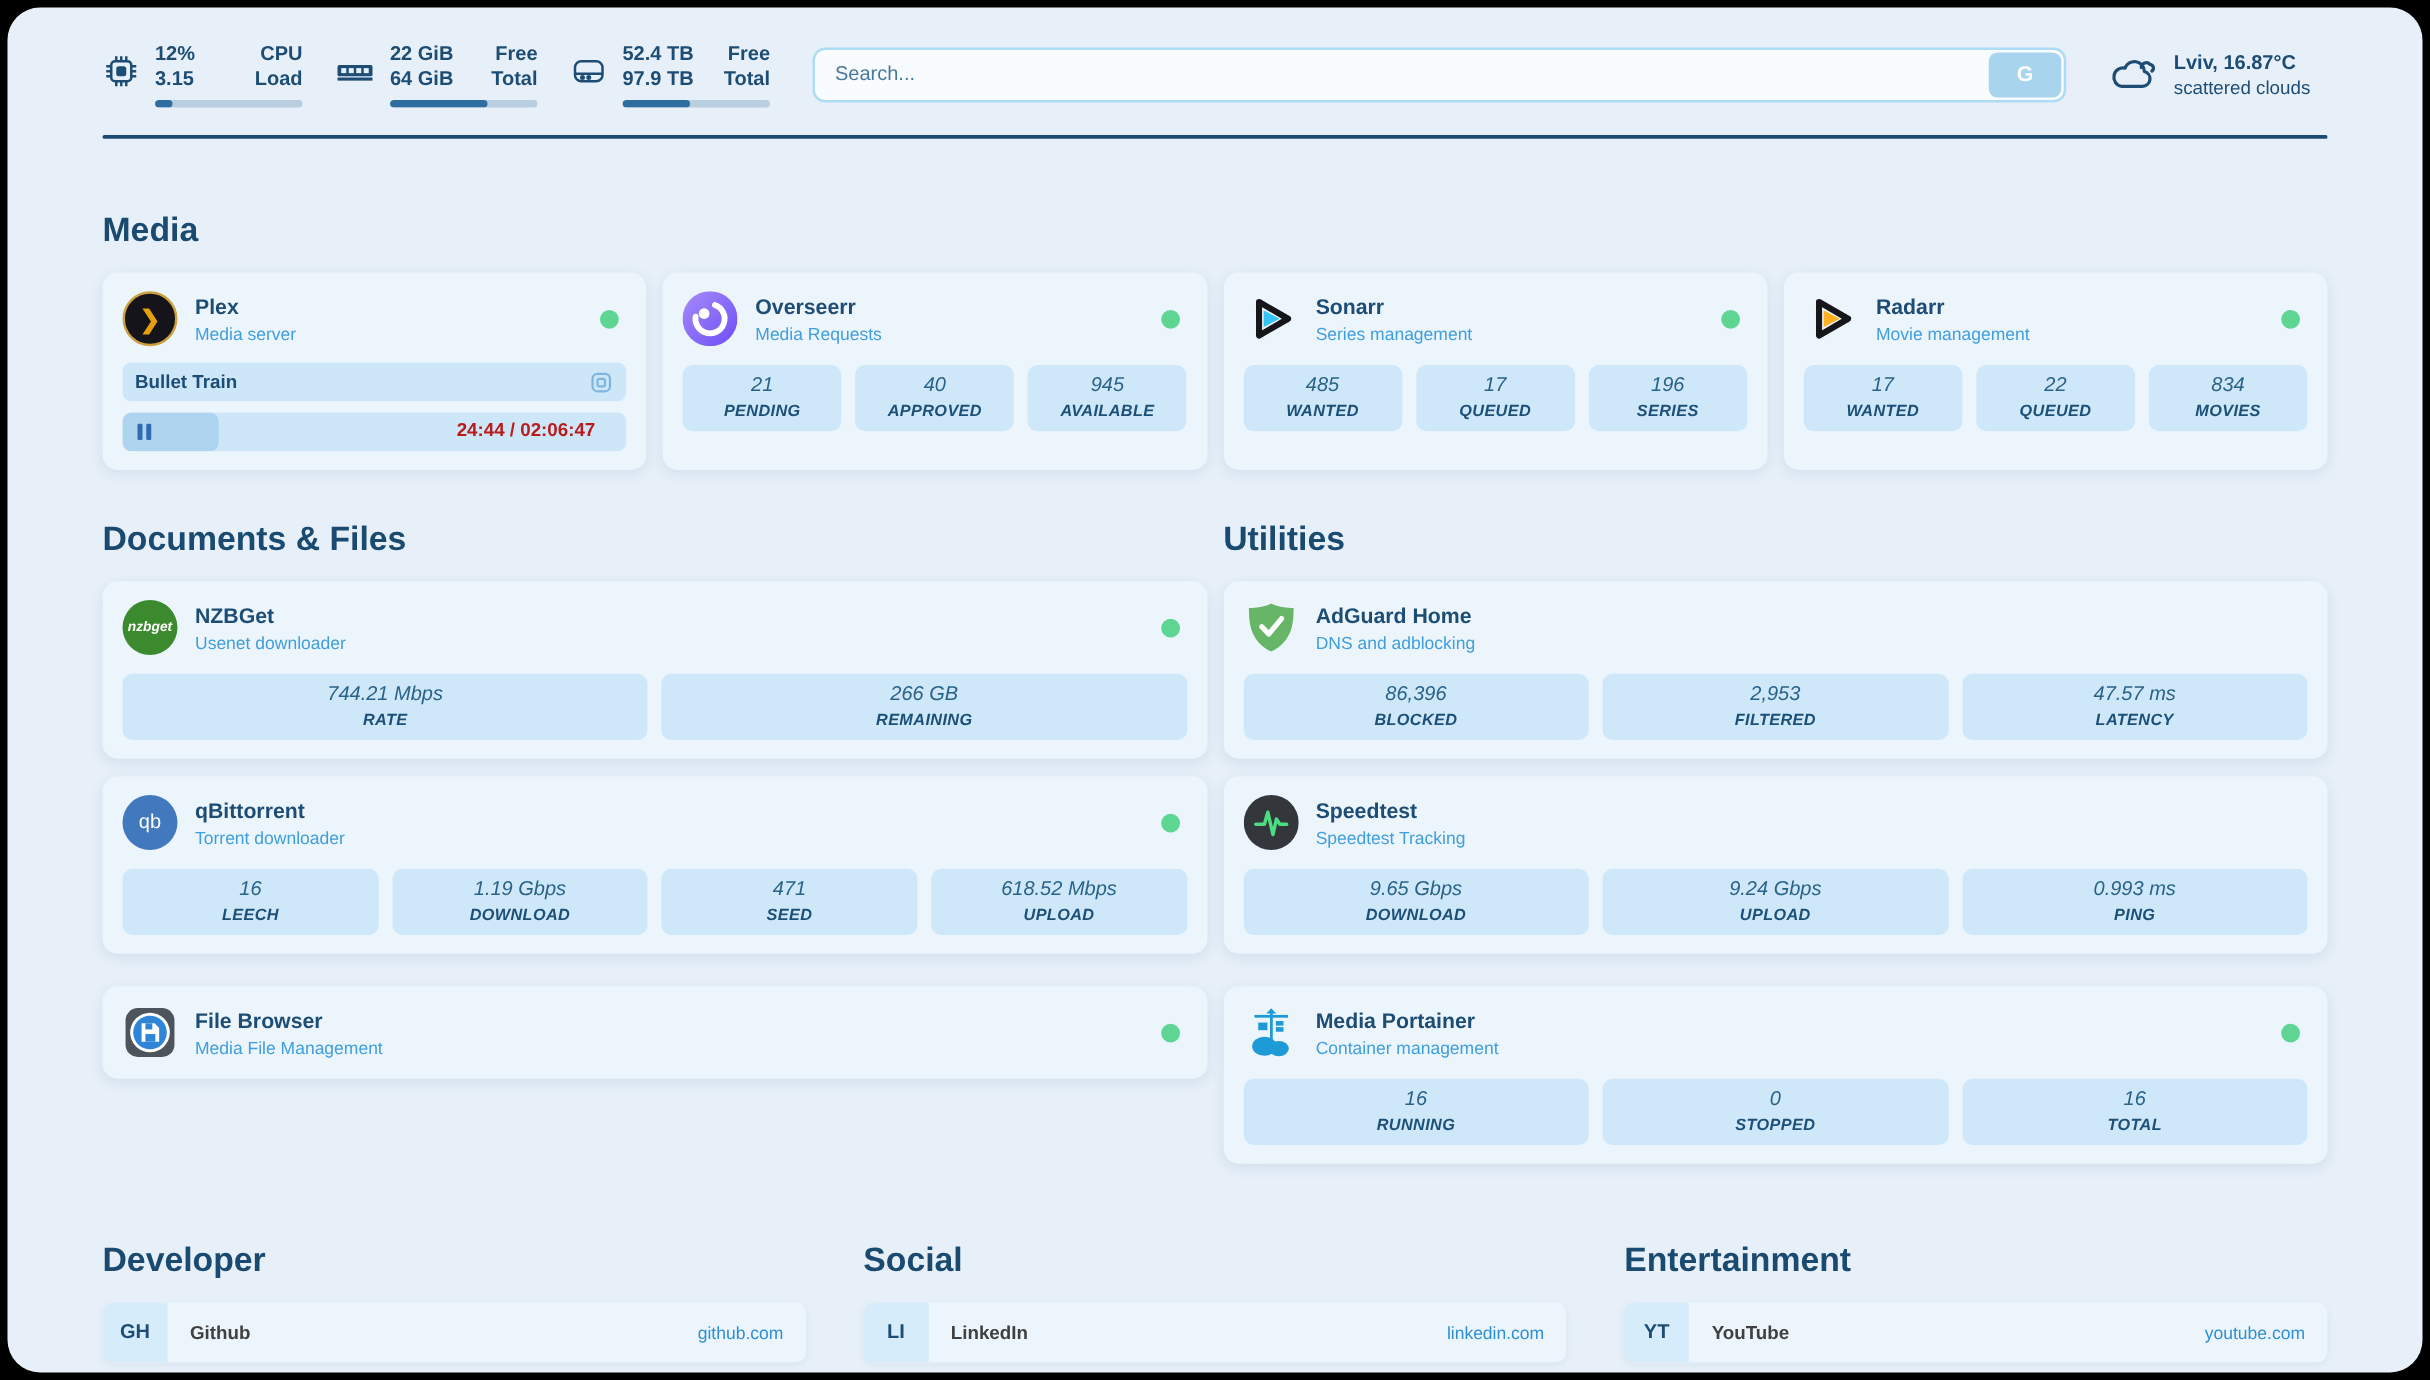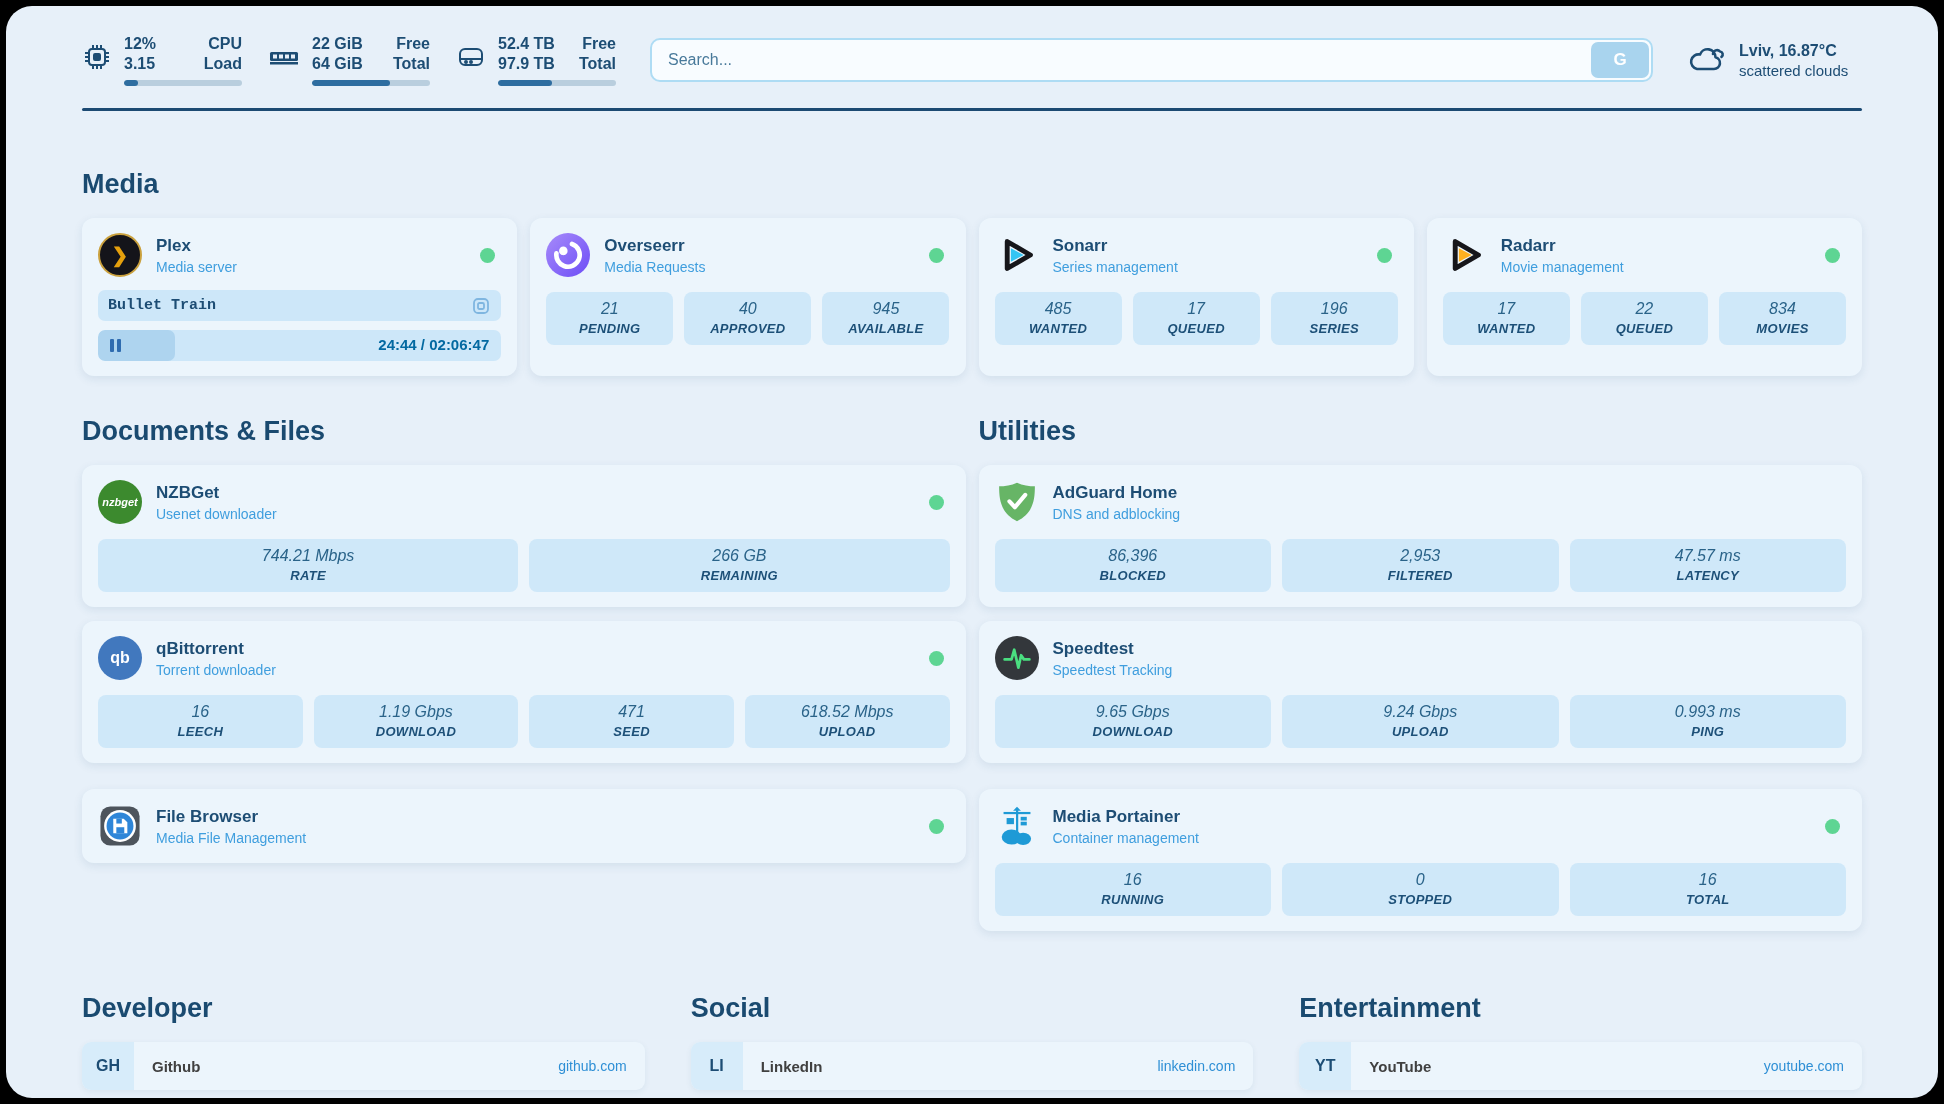--- a/index.html
+++ b/index.html
@@ -34,39 +34,39 @@
   .two-col { display:grid; grid-template-columns:1fr 1fr; column-gap:13px; margin-top:40px; }
   .col-title { margin:0 0 18px; }
   .col-stack { display:flex; flex-direction:column; gap:14px; align-items:stretch; }
 
   .card { background:#ecf5fc; border-radius:12px; padding:15px 16px; box-shadow:0 3px 10px rgba(30,80,120,.10); cursor:pointer; }
   .card-head { display:flex; align-items:center; }
   .logo { width:44px; height:44px; flex:0 0 auto; display:flex; align-items:center; justify-content:center; }
   .logo-circle { width:44px; height:44px; border-radius:50%; display:flex; align-items:center; justify-content:center; }
   .plex-circle { background:#14141a; border:2px solid #caa13e; color:#e5a00d; font-size:20px; font-weight:700; }
   .nzb-circle { background:#3c8a2e; color:#fff; font-size:11px; font-style:italic; font-weight:700; }
-  .qb-circle { background:#4178be; color:#fff; font-size:16px; font-weight:700; }
+  .qb-circle { background:#4178be; color:#fff; font-size:16px; font-weight:400; }
   .head-text { margin-left:14px; }
   .card-title { font-size:17px; font-weight:700; color:#1d4d74; }
   .card-sub { font-size:14px; color:#3f9ede; margin-top:3px; }
   .status-dot { width:15px; height:15px; border-radius:50%; background:#5ed593; margin-left:auto; margin-right:6px; }
   .tiles { display:flex; gap:11px; margin-top:15px; }
   .tile { flex:1; background:#cfe8f9; border-radius:8px; text-align:center; padding:8px 4px 9px;font-style:italic; }
   .tile-value { font-size:16px; color:#2a6389; }
   .tile-label { font-size:13px; font-weight:700; color:#1d5078; margin-top:3px; letter-spacing:.3px; }
 
   
   .np-row { margin-top:13px; height:31px; background:#cde7f9; border-radius:7px; display:flex; align-items:center; padding:0 10px; }
-  .np-title { font-size:15px; font-weight:700; color:#1d4d74;font-family:Liberation Mono, monospace; }
+  .np-title { font-size:15px; font-weight:700; color:#1d4d74; }
   .np-tv { margin-left:auto; }
   .progress-row { position:relative; margin-top:9px; height:31px; background:#cde7f9; border-radius:7px; overflow:hidden; }
   .progress-fill { position:absolute; left:0; top:0; bottom:0; background:#aed4ef; border-radius:7px; }
   .pause { position:absolute; left:12px; top:9px; display:flex; gap:3px; }
   .pause span { width:4px; height:13px; background:#2f6cb0; border-radius:1px; }
-  .progress-time { position:absolute; right:12px; top:6px; font-size:15px; font-weight:700; color:#0369a1; }
+  .progress-time { position:absolute; right:25px; top:6px; font-size:15px; font-weight:700; color:#b91c1c; }
 
   
   .bookmarks { display:grid; grid-template-columns:repeat(3,1fr); gap:46px; margin-top:62px; }
   .bm-title { margin-bottom:18px; }
   .bm-list { display:flex; flex-direction:column; gap:14px; }
   .bm-row { height:48px; background:#ecf5fc; border-radius:9px; display:flex; align-items:center; overflow:hidden;
     box-shadow:0 2px 6px rgba(30,80,120,.07); cursor:pointer; }
   .bm-badge { width:52px; height:100%; background:#d7ecfa; display:flex; align-items:center; justify-content:center;
     font-size:16px; font-weight:700; color:#1d4d74; flex:0 0 auto; }
   .bm-name { margin-left:18px; font-size:15px; font-weight:700; color:#404040; }

